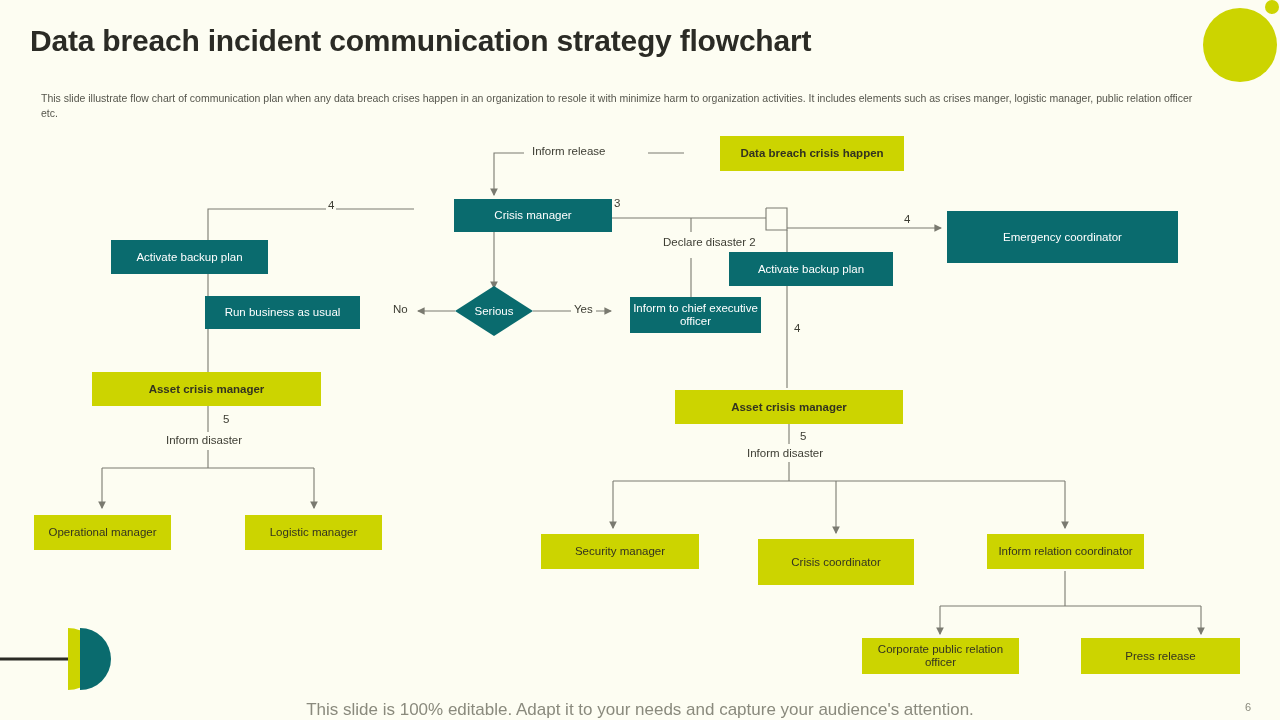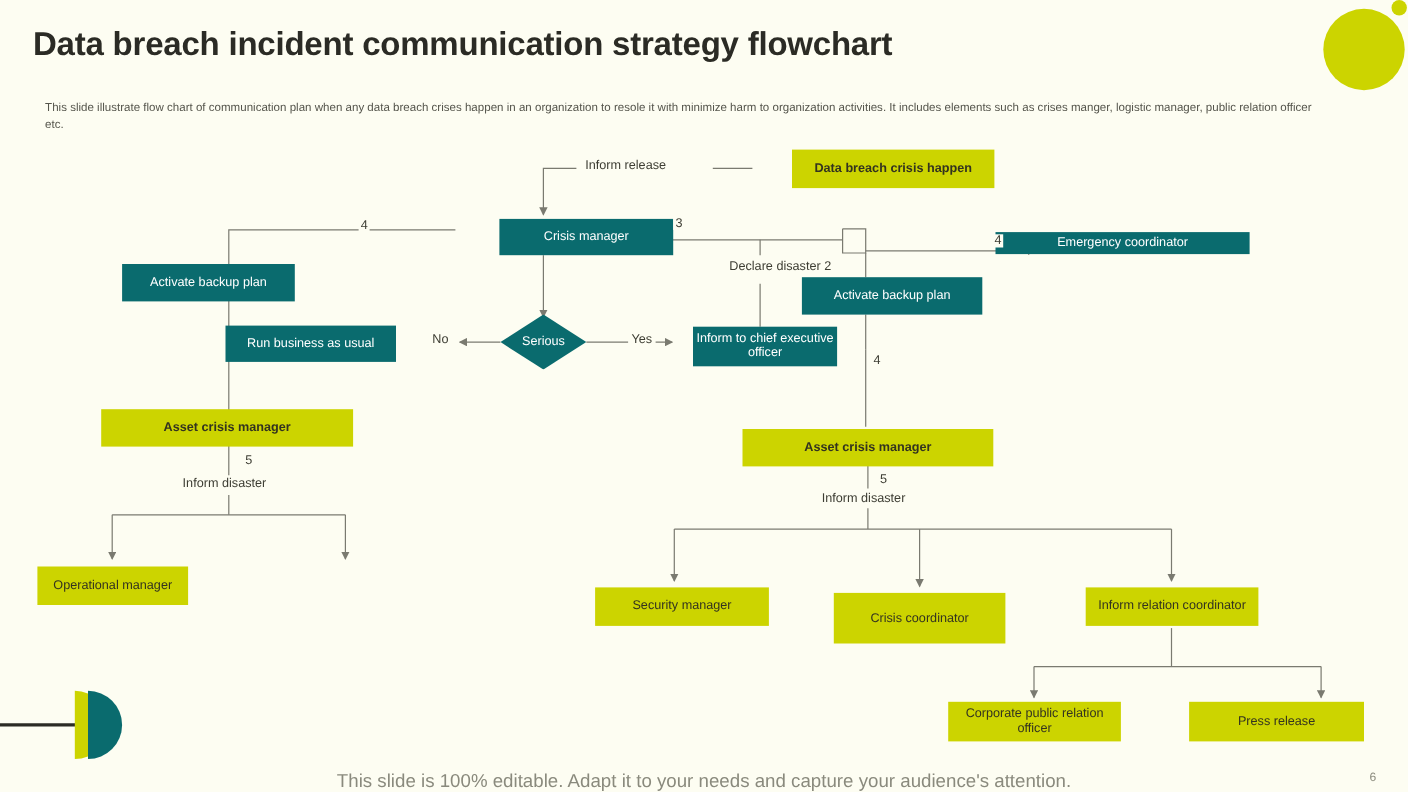--- a/index.html
+++ b/index.html
@@ -152,21 +152,21 @@
   </svg>
 
   <div class="node lime bold" style="left:684px; top:136px; width:184px; height:35px;margin-left:36px;">
     <span>Data breach crisis happen</span>
   </div>
 
   <div class="node teal" style="left:414px; top:199px; width:158px; height:33px;margin-left:40px;">
     <span>Crisis manager</span>
   </div>
 
-  <div class="node teal" style="left:905px; top:211px; width:231px; height:20px;">
+  <div class="node teal" style="left:947px; top:211px; width:231px; height:52px;">
     <span>Emergency coordinator</span>
   </div>
 
   <div class="node teal" style="left:111px; top:240px; width:157px; height:34px;">
     <span>Activate backup plan</span>
   </div>
 
   <div class="node teal" style="left:729px; top:252px; width:164px; height:34px;">
     <span>Activate backup plan</span>
   </div>
@@ -191,20 +191,23 @@
   </div>
 
   <div class="node lime bold" style="left:675px; top:390px; width:228px; height:34px;">
     <span>Asset crisis manager</span>
   </div>
 
   <div class="node lime" style="left:34px; top:515px; width:137px; height:35px;">
     <span>Operational manager</span>
   </div>
 
+  <div class="node lime" style="left:245px; top:515px; width:137px; height:35px;">
+    <span>Logistic manager</span>
+  </div>
 
   <div class="node lime" style="left:529px; top:534px; width:158px; height:35px;margin-left:12px;">
     <span>Security manager</span>
   </div>
 
   <div class="node lime" style="left:758px; top:539px; width:156px; height:46px;">
     <span>Crisis coordinator</span>
   </div>
 
   <div class="node lime" style="left:987px; top:534px; width:157px; height:35px;">

